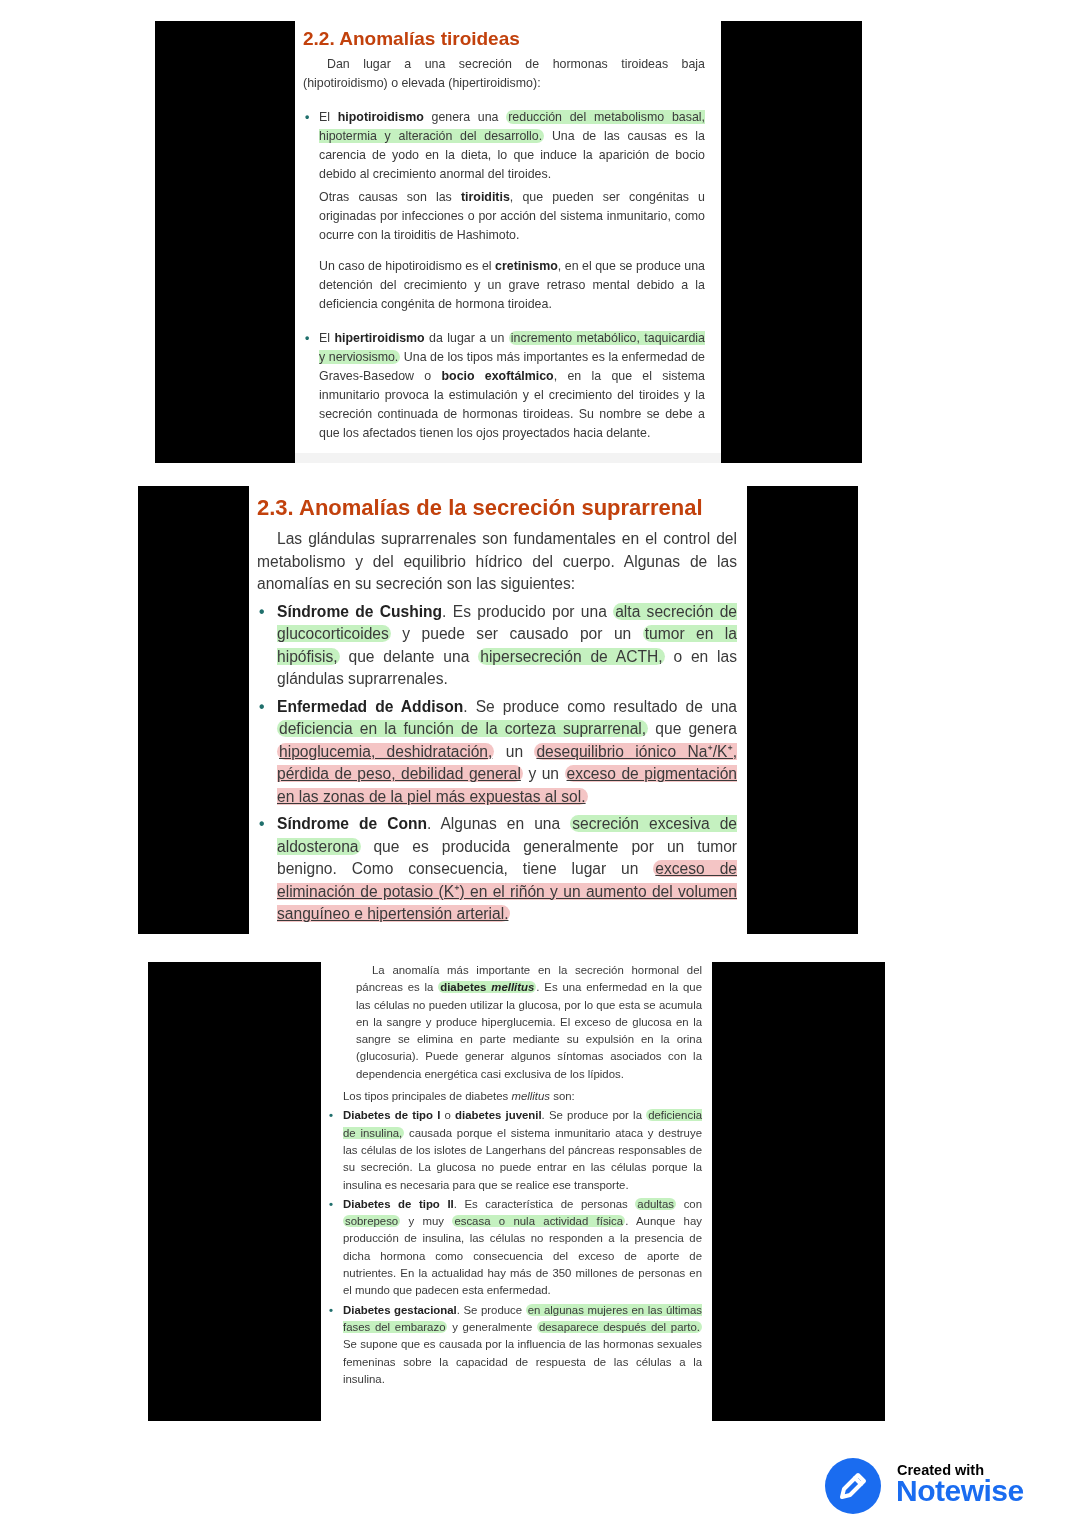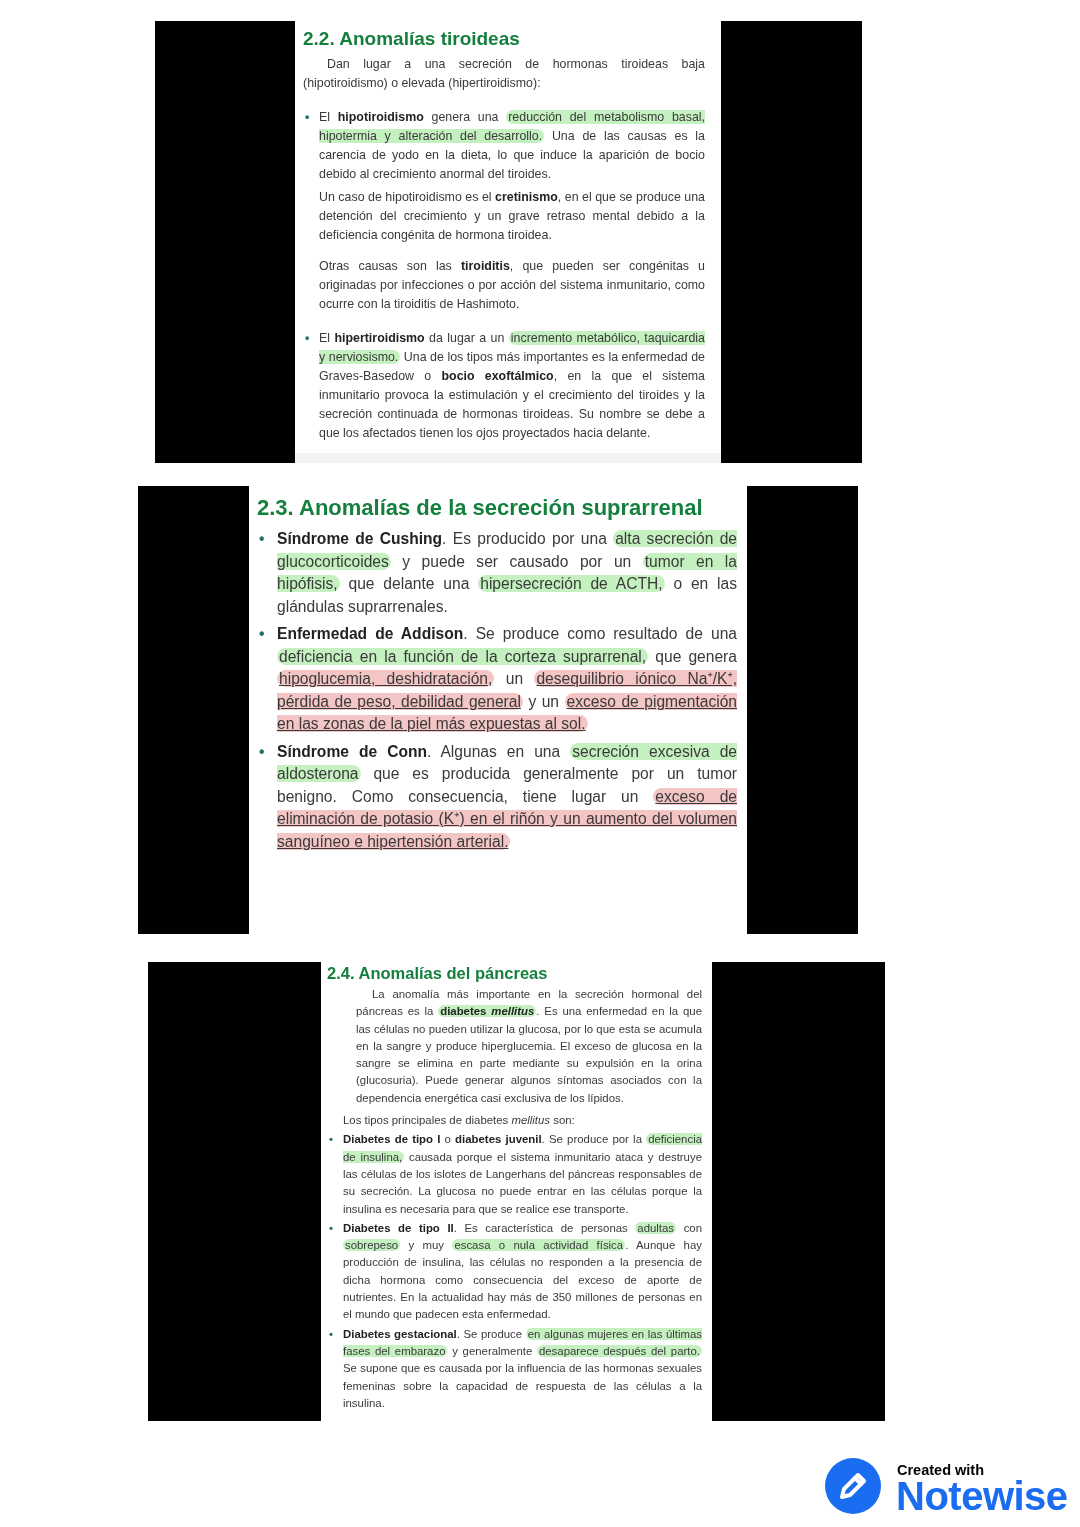--- a/index.html
+++ b/index.html
@@ -1,21 +1,21 @@
 <!DOCTYPE html>
 <html><head>
 <meta charset="utf-8">
 <style>
   html, body { margin:0; padding:0; }
   body { width:1080px; height:1527px; background:#ffffff; position:relative; overflow:hidden;
          font-family:"Liberation Sans", sans-serif; color:#333; }
   .block { position:absolute; }
   .bar { position:absolute; background:#000; }
   .page { position:absolute; background:#fff; }
-  .h2 { color:#15803d; font-weight:bold; margin:0; }
+  .h2 { color:#c2410c; font-weight:bold; margin:0; }
   .p { margin:0; text-align:justify; }
   .b { font-weight:bold; color:#222; }
   .i { font-style:italic; }
   .hl-g { background:rgba(150,230,140,0.55); border-radius:10px; padding:0 2px; }
   .hl-r { background:rgba(235,150,150,0.55); border-radius:10px; padding:0 2px;text-decoration:underline; }
   ul { margin:0; padding:0; list-style:none; }
   li { position:relative; text-align:justify; }
   li::before { content:"•"; position:absolute; color:#1f6f6c; font-weight:bold; }
 
   
@@ -45,66 +45,66 @@
   #b3 .h2 { font-size:16.5px; line-height:22px; margin-bottom:2px; }
   #b3 .indent { text-indent:16px;margin-left:29px; }
   #b3 .lead { padding-left:16px; margin-top:5px; }
   #b3 li { padding-left:16px; margin-top:2px; }
   #b3 li::before { left:2px; }
 
   
   #badge { position:absolute; left:825px; top:1458px; width:240px; height:60px; }
   #badge .circle { position:absolute; left:0; top:0; width:56px; height:56px; border-radius:50%; background:#1a6cf0; }
   #badge .small { position:absolute; left:72px; top:4px; font-size:14.5px; font-weight:bold; color:#000000; }
-  #badge .big { position:absolute; left:71px; top:16px; font-size:40px; font-weight:bold; color:#1a6cf0; letter-spacing:-0.5px; }
+  #badge .big { position:absolute; left:71px; top:16px; font-size:30px; font-weight:bold; color:#1a6cf0; letter-spacing:-0.5px; }
 </style>
 </head>
 <body>
 
 <div class="block" id="b1">
   <div class="bar" style="left:0;top:0;width:140px;height:442px;"></div>
   <div class="bar" style="left:566px;top:0;width:141px;height:442px;"></div>
   <div class="page">
     <div class="page-inner">
       <h2 class="h2">2.2. Anomalías tiroideas</h2>
       <p class="p indent">Dan lugar a una secreción de hormonas tiroideas baja (hipotiroidismo) o elevada (hipertiroidismo):</p>
       <ul>
         <li><span>El </span><span class="b">hipotiroidismo</span><span> genera una </span><span class="hl-g">reducción del metabolismo basal, hipotermia y alteración del desarrollo.</span><span> Una de las causas es la carencia de yodo en la dieta, lo que induce la aparición de bocio debido al crecimiento anormal del tiroides.</span></li>
       </ul>
+      <p class="sub"><span>Otras causas son las </span><span class="b">tiroiditis</span><span>, que pueden ser congénitas u originadas por infecciones o por acción del sistema inmunitario, como ocurre con la tiroiditis de Hashimoto.</span></p>
       <p class="sub"><span>Un caso de hipotiroidismo es el </span><span class="b">cretinismo</span><span>, en el que se produce una detención del crecimiento y un grave retraso mental debido a la deficiencia congénita de hormona tiroidea.</span></p>
-      <p class="sub"><span>Otras causas son las </span><span class="b">tiroiditis</span><span>, que pueden ser congénitas u originadas por infecciones o por acción del sistema inmunitario, como ocurre con la tiroiditis de Hashimoto.</span></p>
       <ul>
         <li><span>El </span><span class="b">hipertiroidismo</span><span> da lugar a un </span><span class="hl-g">incremento metabólico, taquicardia y nerviosismo.</span><span> Una de los tipos más importantes es la enfermedad de Graves-Basedow o </span><span class="b">bocio exoftálmico</span><span>, en la que el sistema inmunitario provoca la estimulación y el crecimiento del tiroides y la secreción continuada de hormonas tiroideas. Su nombre se debe a que los afectados tienen los ojos proyectados hacia delante.</span></li>
       </ul>
     </div>
     <div class="footer-strip"></div>
   </div>
 </div>
 
 <div class="block" id="b2">
   <div class="bar" style="left:0;top:0;width:111px;height:448px;"></div>
   <div class="bar" style="left:609px;top:0;width:111px;height:448px;"></div>
   <div class="page">
     <div class="page-inner">
       <h2 class="h2">2.3. Anomalías de la secreción suprarrenal</h2>
+      <p class="p indent">Las glándulas suprarrenales son fundamentales en el control del metabolismo y del equilibrio hídrico del cuerpo. Algunas de las anomalías en su secreción son las siguientes:</p>
       <ul>
         <li><span class="b">Síndrome de Cushing</span><span>. Es producido por una </span><span class="hl-g">alta secreción de glucocorticoides</span><span> y puede ser causado por un </span><span class="hl-g">tumor en la hipófisis,</span><span> que delante una </span><span class="hl-g">hipersecreción de ACTH,</span><span> o en las glándulas suprarrenales.</span></li>
         <li><span class="b">Enfermedad de Addison</span><span>. Se produce como resultado de una </span><span class="hl-g">deficiencia en la función de la corteza suprarrenal,</span><span> que genera </span><span class="hl-r">hipoglucemia, deshidratación,</span><span> un </span><span class="hl-r">desequilibrio iónico Na⁺/K⁺, pérdida de peso, debilidad general</span><span> y un </span><span class="hl-r">exceso de pigmentación en las zonas de la piel más expuestas al sol.</span></li>
         <li><span class="b">Síndrome de Conn</span><span>. Algunas en una </span><span class="hl-g">secreción excesiva de aldosterona</span><span> que es producida generalmente por un tumor benigno. Como consecuencia, tiene lugar un </span><span class="hl-r">exceso de eliminación de potasio (K⁺) en el riñón y un aumento del volumen sanguíneo e hipertensión arterial.</span></li>
       </ul>
     </div>
   </div>
 </div>
 
 <div class="block" id="b3">
   <div class="bar" style="left:0;top:0;width:173px;height:459px;"></div>
   <div class="bar" style="left:564px;top:0;width:173px;height:459px;"></div>
   <div class="page">
     <div class="page-inner">
-      <h2 class="h2">2.4. Anomalías del páncreas</h2>
       <p class="p indent"><span>La anomalía más importante en la secreción hormonal del páncreas es la </span><span class="hl-g"><span class="b">diabetes</span> <span class="b i">mellitus</span></span><span>. Es una enfermedad en la que las células no pueden utilizar la glucosa, por lo que esta se acumula en la sangre y produce hiperglucemia. El exceso de glucosa en la sangre se elimina en parte mediante su expulsión en la orina (glucosuria). Puede generar algunos síntomas asociados con la dependencia energética casi exclusiva de los lípidos.</span></p>
       <p class="p lead"><span>Los tipos principales de diabetes </span><span class="i">mellitus</span><span> son:</span></p>
       <ul>
         <li><span class="b">Diabetes de tipo I</span><span> o </span><span class="b">diabetes juvenil</span><span>. Se produce por la </span><span class="hl-g">deficiencia de insulina,</span><span> causada porque el sistema inmunitario ataca y destruye las células de los islotes de Langerhans del páncreas responsables de su secreción. La glucosa no puede entrar en las células porque la insulina es necesaria para que se realice ese transporte.</span></li>
         <li><span class="b">Diabetes de tipo II</span><span>. Es característica de personas </span><span class="hl-g">adultas</span><span> con </span><span class="hl-g">sobrepeso</span><span> y muy </span><span class="hl-g">escasa o nula actividad física</span><span>. Aunque hay producción de insulina, las células no responden a la presencia de dicha hormona como consecuencia del exceso de aporte de nutrientes. En la actualidad hay más de 350 millones de personas en el mundo que padecen esta enfermedad.</span></li>
         <li><span class="b">Diabetes gestacional</span><span>. Se produce </span><span class="hl-g">en algunas mujeres en las últimas fases del embarazo</span><span> y generalmente </span><span class="hl-g">desaparece después del parto.</span><span> Se supone que es causada por la influencia de las hormonas sexuales femeninas sobre la capacidad de respuesta de las células a la insulina.</span></li>
       </ul>
     </div>
   </div>
 </div>

